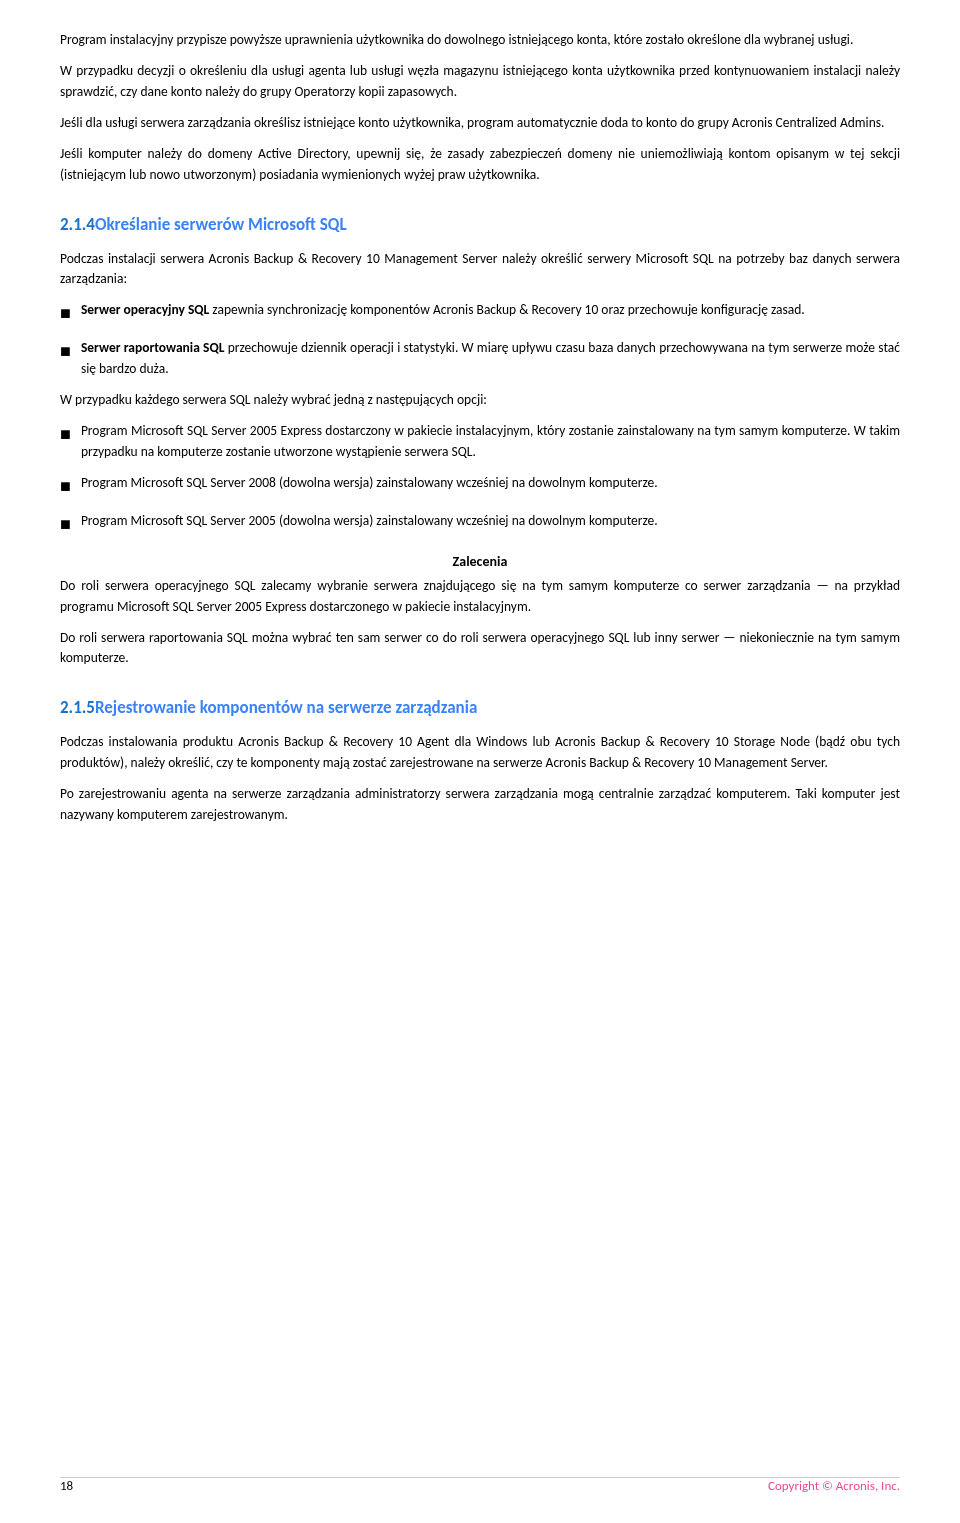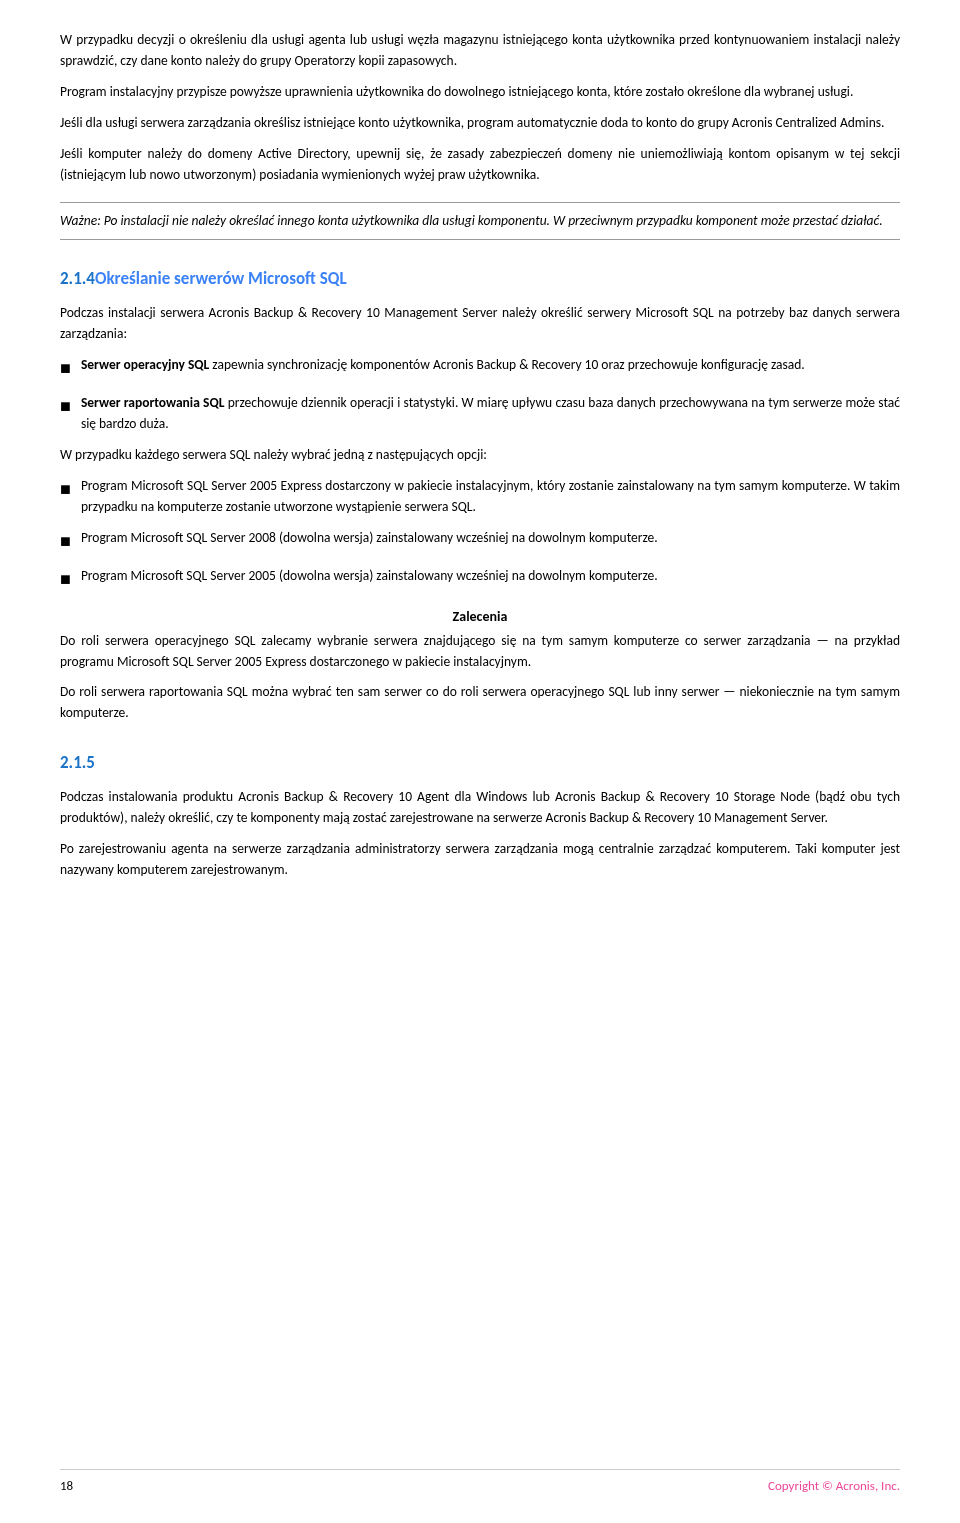--- a/index.html
+++ b/index.html
@@ -105,21 +105,21 @@
       margin-top: 14px;
       margin-bottom: 6px;
       text-align: center;
     }
 
     .footer {
       display: flex;
       justify-content: space-between;
       align-items: center;
       border-top: 1px solid #ccc;
-      padding-top: 8px;
+      padding-top: 0;
       margin-top: 20px;
     }
 
     .footer-page {
       font-size: 13px;
       color: #000;
     }
 
     .footer-copyright {
       font-size: 13px;
@@ -129,31 +129,28 @@
     .paragraph-bold-inline strong {
       font-weight: 700;
     }
   </style>
 </head>
 <body>
 
 <div class="page">
   <div class="content">
 
+    <p>Program instalacyjny przypisze powyższe uprawnienia użytkownika do dowolnego istniejącego konta, które zostało określone dla wybranej usługi.</p>
+
     <p>W przypadku decyzji o określeniu dla usługi agenta lub usługi węzła magazynu istniejącego konta użytkownika przed kontynuowaniem instalacji należy sprawdzić, czy dane konto należy do grupy Operatorzy kopii zapasowych.</p>
 
-    <p>Program instalacyjny przypisze powyższe uprawnienia użytkownika do dowolnego istniejącego konta, które zostało określone dla wybranej usługi.</p>
-
     <p>Jeśli dla usługi serwera zarządzania określisz istniejące konto użytkownika, program automatycznie doda to konto do grupy Acronis Centralized Admins.</p>
 
     <p>Jeśli komputer należy do domeny Active Directory, upewnij się, że zasady zabezpieczeń domeny nie uniemożliwiają kontom opisanym w tej sekcji (istniejącym lub nowo utworzonym) posiadania wymienionych wyżej praw użytkownika.</p>
 
-    <div class="important-box">
-      <p>Ważne: Po instalacji nie należy określać innego konta użytkownika dla usługi komponentu. W przeciwnym przypadku komponent może przestać działać.</p>
-    </div>
 
     <div class="section-heading">
       <span class="section-number">2.1.4</span>
       <span class="section-title">Określanie serwerów Microsoft SQL</span>
     </div>
 
     <p>Podczas instalacji serwera Acronis Backup &amp; Recovery 10 Management Server należy określić serwery Microsoft SQL na potrzeby baz danych serwera zarządzania:</p>
 
     <ul class="bullet-list">
       <li>
@@ -188,20 +185,21 @@
     </ul>
 
     <div class="subsection-title">Zalecenia</div>
 
     <p>Do roli serwera operacyjnego SQL zalecamy wybranie serwera znajdującego się na tym samym komputerze co serwer zarządzania — na przykład programu Microsoft SQL Server 2005 Express dostarczonego w pakiecie instalacyjnym.</p>
 
     <p>Do roli serwera raportowania SQL można wybrać ten sam serwer co do roli serwera operacyjnego SQL lub inny serwer — niekoniecznie na tym samym komputerze.</p>
 
     <div class="section-heading">
       <span class="section-number">2.1.5</span>
+      <span class="section-title">Rejestrowanie komponentów na serwerze zarządzania</span>
     </div>
 
     <p>Podczas instalowania produktu Acronis Backup &amp; Recovery 10 Agent dla Windows lub Acronis Backup &amp; Recovery 10 Storage Node (bądź obu tych produktów), należy określić, czy te komponenty mają zostać zarejestrowane na serwerze Acronis Backup &amp; Recovery 10 Management Server.</p>
 
     <p>Po zarejestrowaniu agenta na serwerze zarządzania administratorzy serwera zarządzania mogą centralnie zarządzać komputerem. Taki komputer jest nazywany komputerem zarejestrowanym.</p>
 
   </div>
 
   <div class="footer">
     <span class="footer-page">18</span>

